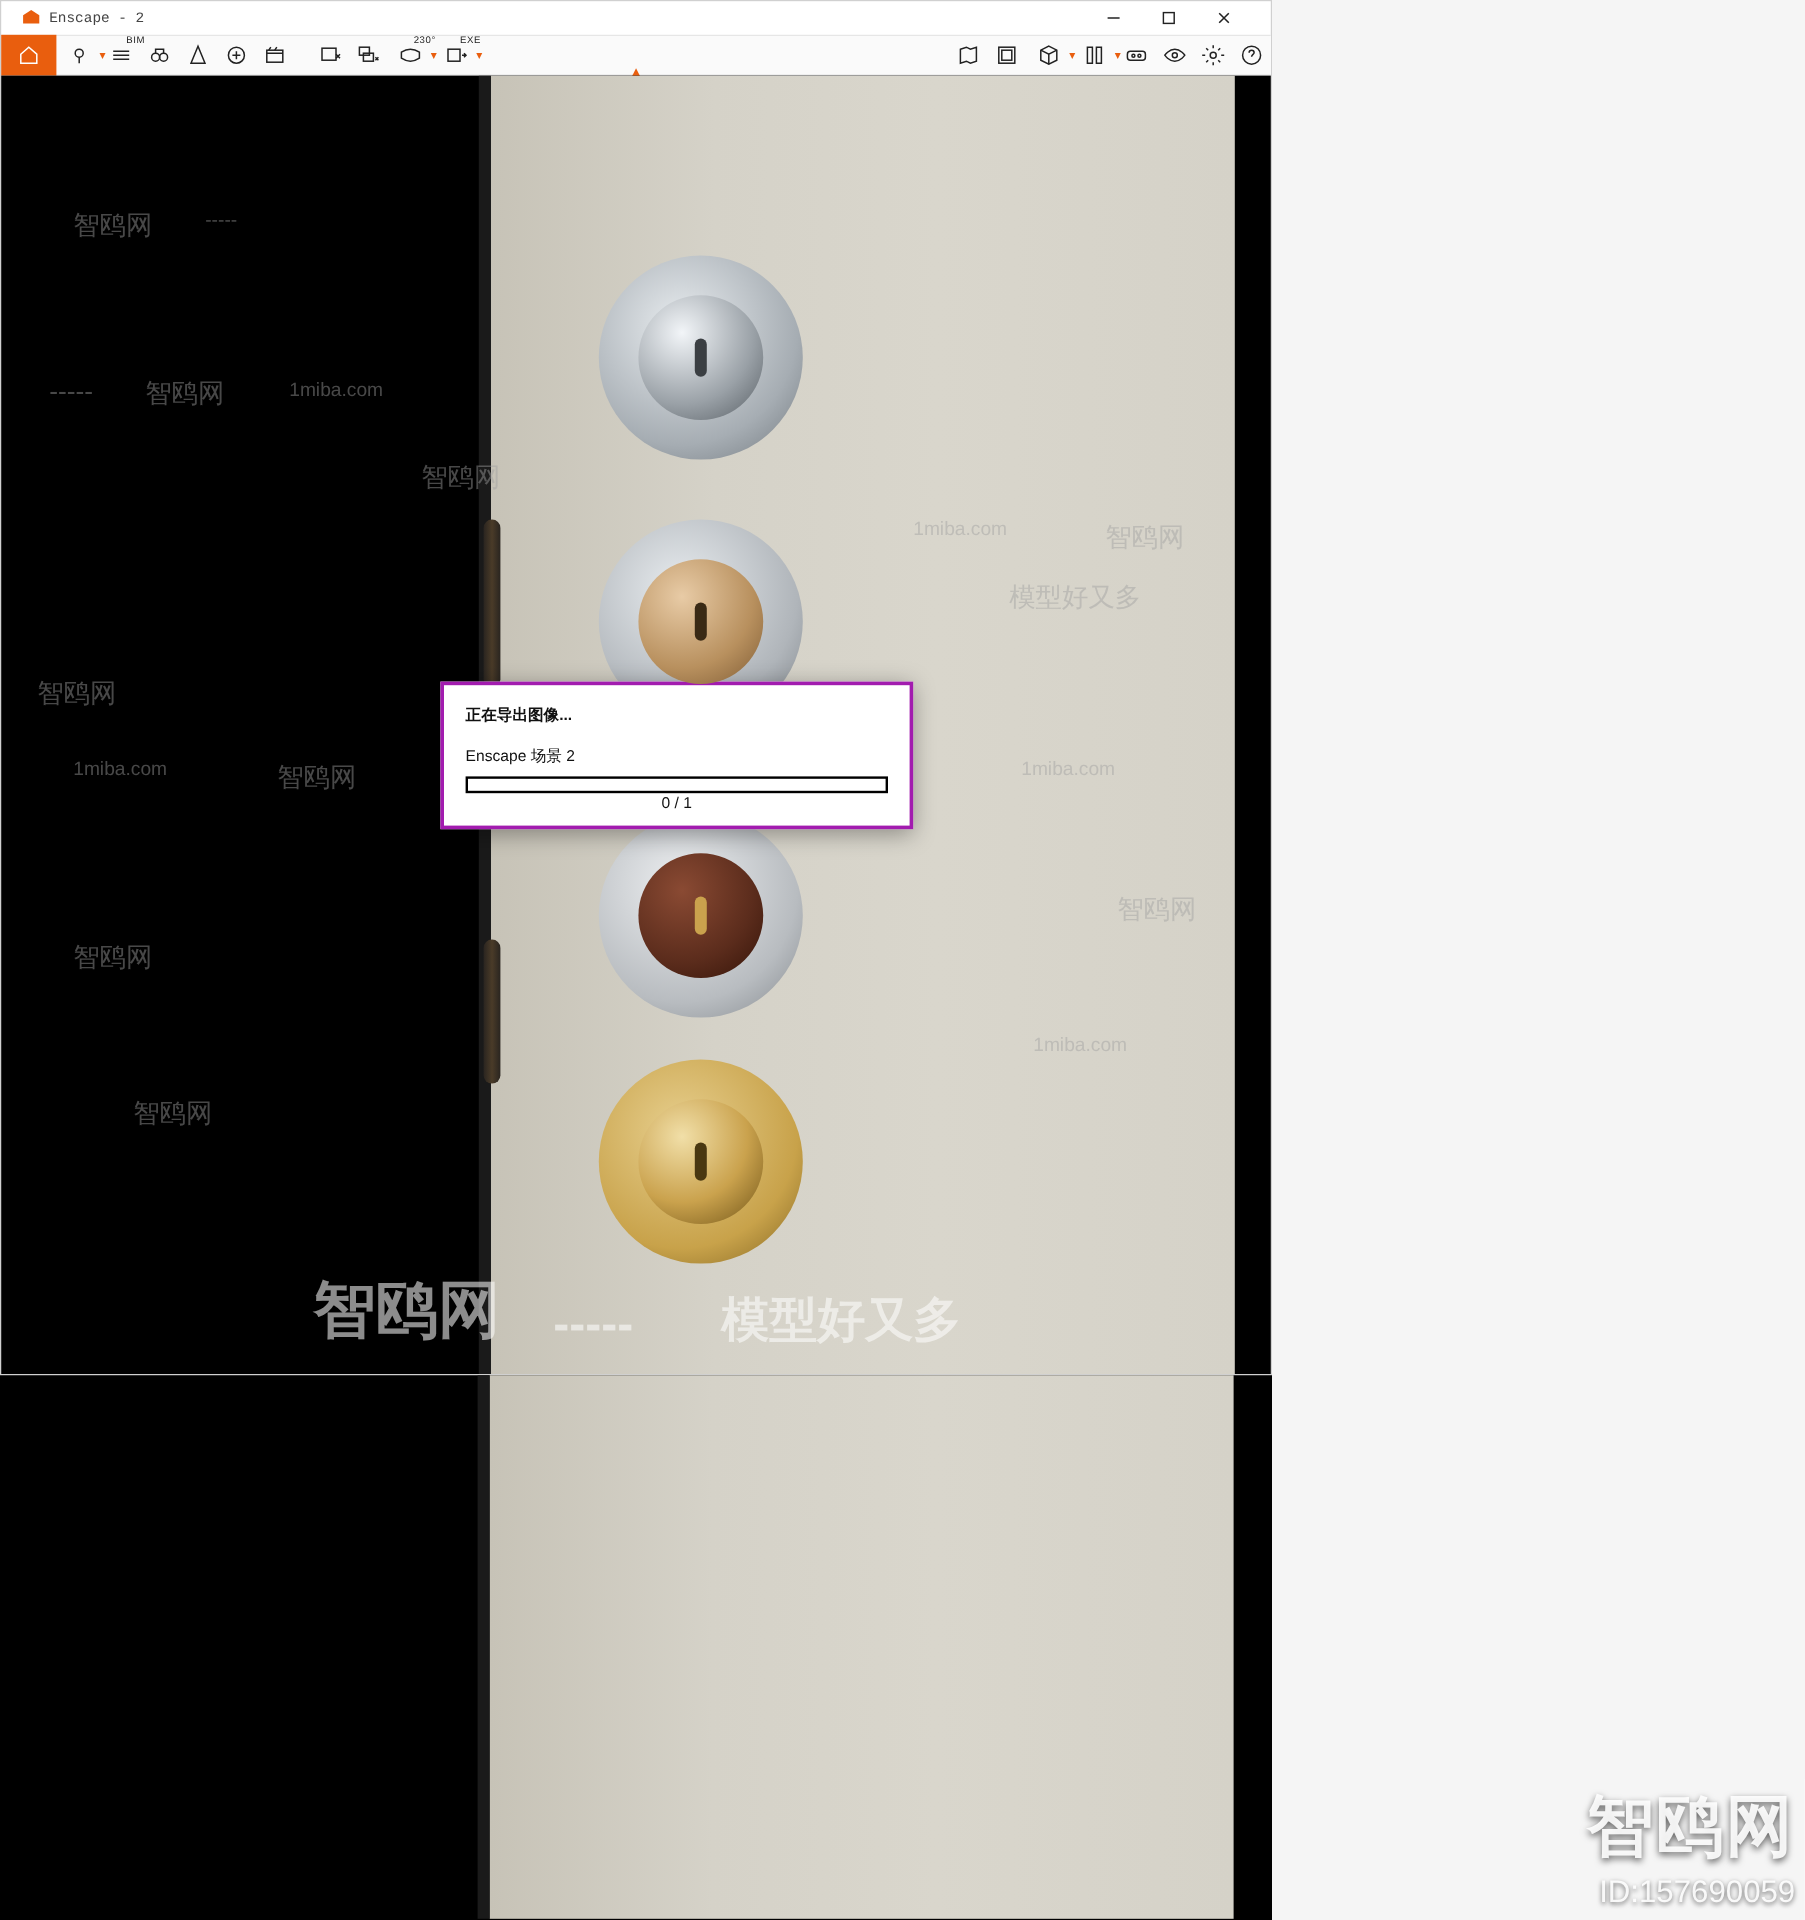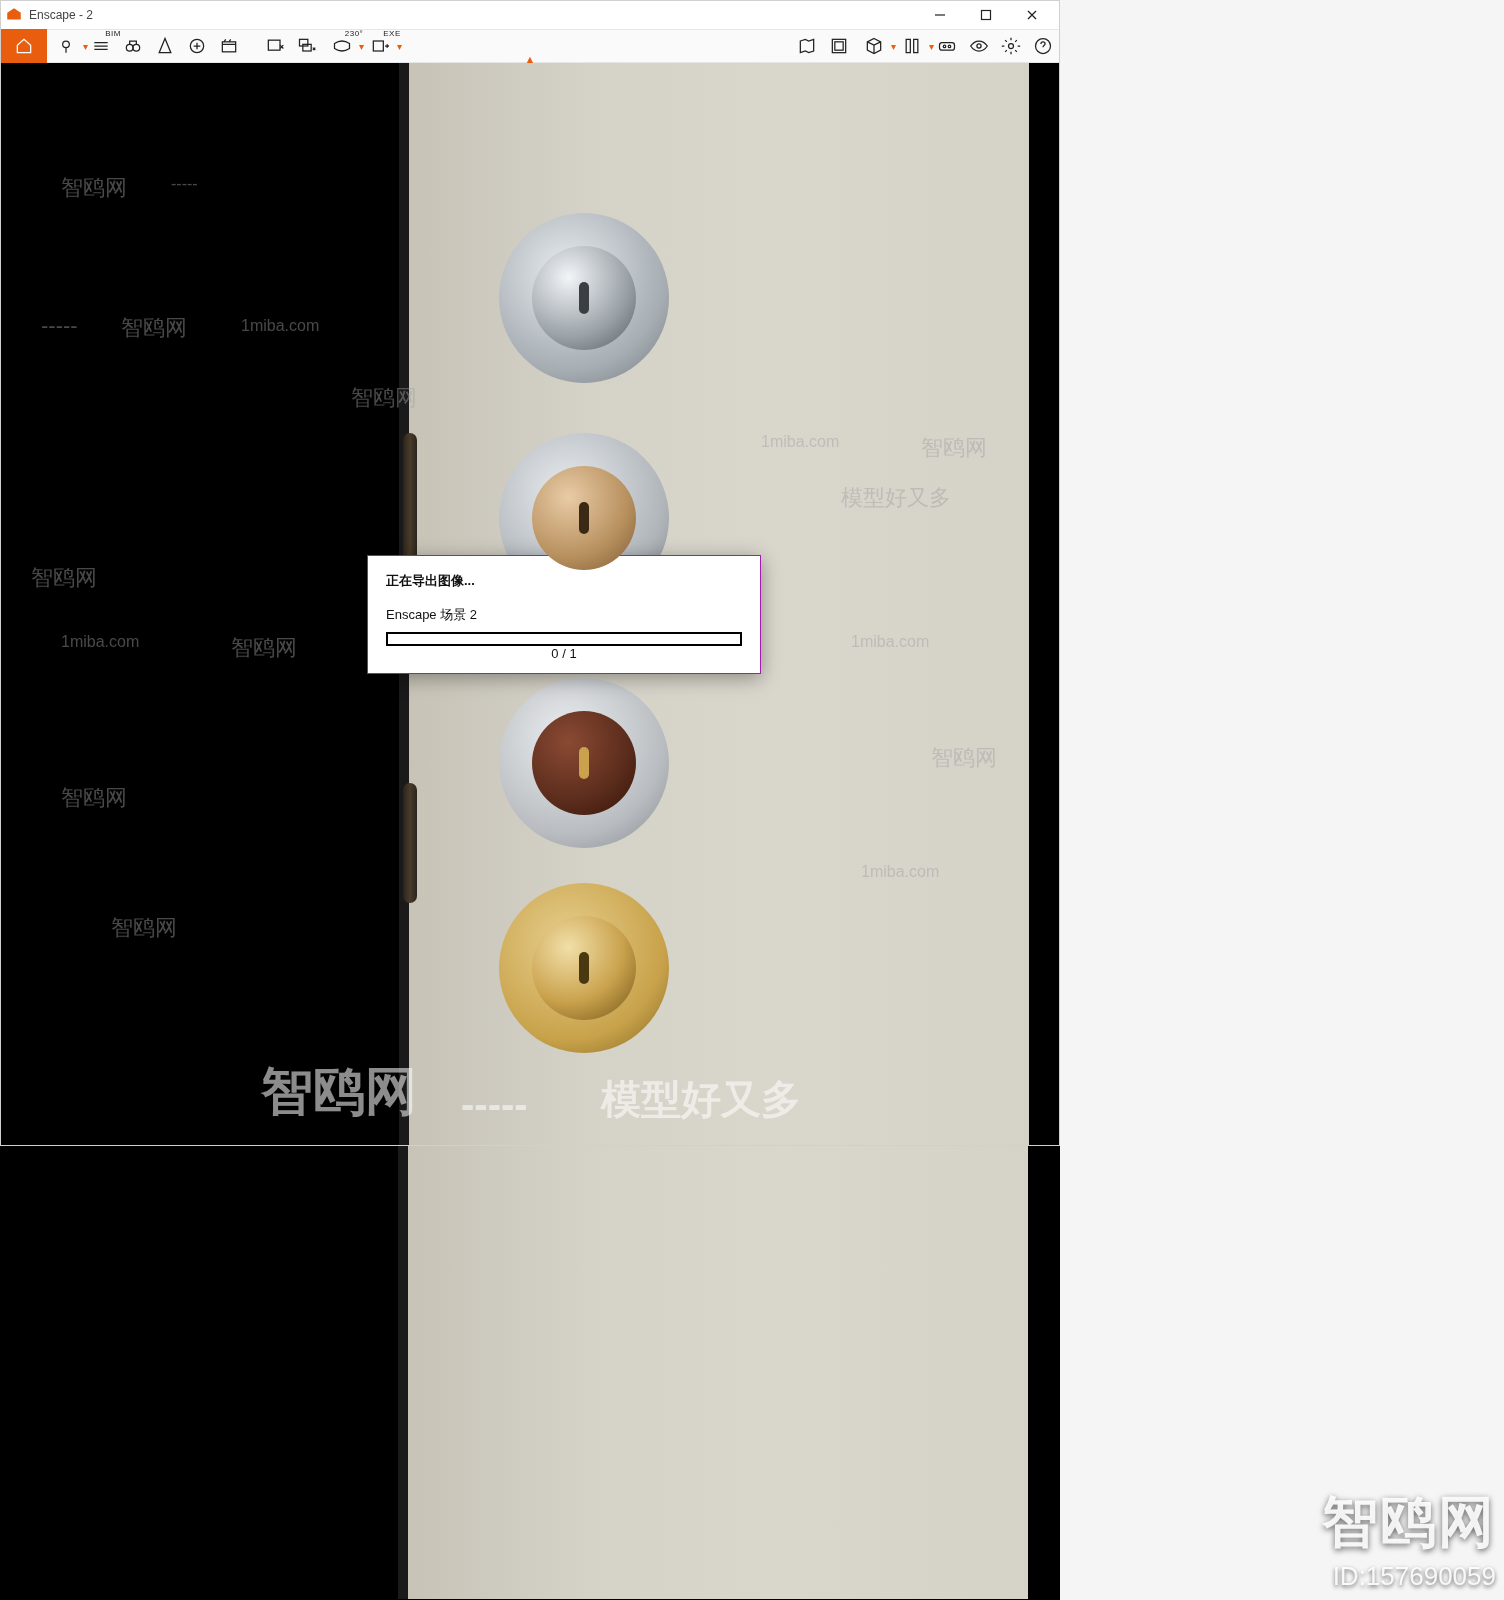--- a/index.html
+++ b/index.html
@@ -10,23 +10,24 @@
     position: absolute; top: 0; left: 0;
     width: 1060px; height: 1146px;
     background: #fff;
     border: 1px solid #d0d0d0;
   }
 
   
   .titlebar {
     height: 28px;
     display: flex; align-items: center;
-    padding: 0 4px;
+    padding: 0 16px;
     font-size: 12px;
     color: #444;
+    font-family: Liberation Mono, monospace;
   }
   .titlebar .app-icon {
     width: 18px; height: 18px;
     margin-right: 6px;
     color: #e95e0e;
   }
   .titlebar .spacer { flex: 1; }
   .win-btn {
     width: 46px; height: 28px;
     display: flex; align-items: center; justify-content: center;
@@ -115,22 +116,22 @@
   
   .wm {
     position:absolute; color:rgba(160,160,160,.45); font-size:22px; white-space:nowrap; font-family:"Microsoft YaHei",sans-serif;
     pointer-events:none;
   }
   .wm.small{font-size:16px;}
   .wm.big{font-size:52px;color:rgba(255,255,255,.55);font-weight:600;}
 
   
   .dialog {
-    position: absolute; left: 366px; top: 492px; width: 394px;
-    background: #fff; border: 1px solid #a21caf;
+    position: absolute; left: 366px; top: 505px; width: 394px;
+    background: #fff; border: 3px solid #a21caf;
     box-shadow: 0 4px 18px rgba(0,0,0,.35);
     font-size: 13px; color: #111;
   }
   .dialog .d-body { padding: 16px 18px 12px; }
   .dialog .d-title { font-weight: 700; margin-bottom: 16px; }
   .dialog .d-scene { margin-bottom: 8px; }
   .dialog .d-bar {
     height: 14px; border: 2px solid #000; background:#fff;
   }
   .dialog .d-count { text-align:center; font-weight:500; }

